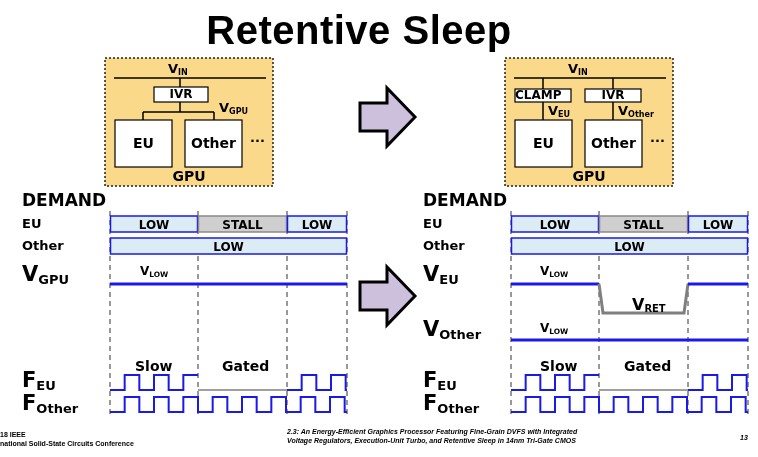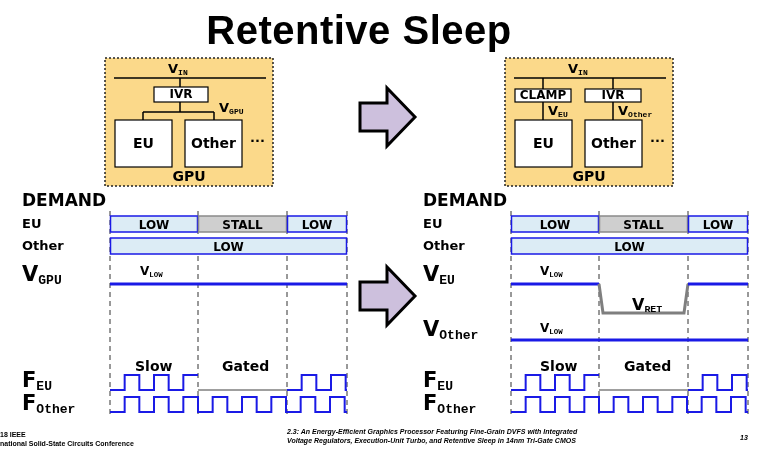--- a/index.html
+++ b/index.html
@@ -1,20 +1,20 @@
 <!DOCTYPE html>
 <html><head>
 <meta charset="utf-8">
 <style>
   html,body{margin:0;padding:0;background:#fff;}
   body{width:758px;height:457px;position:relative;overflow:hidden;font-family:"Liberation Sans",sans-serif;color:#000;}
   .abs{position:absolute;}
   .title{left:0;width:718px;top:8px;text-align:center;font-weight:bold;font-size:40px;letter-spacing:0.5px;font-family:"Liberation Sans",sans-serif;}
   .lbl{font-family:"DejaVu Sans",sans-serif;font-weight:bold;white-space:nowrap;}
-  .sub{font-size:0.62em;vertical-align:-0.25em;font-family:Liberation Mono, monospace;}
+  .sub{font-size:0.62em;vertical-align:-0.25em;}
   .footer{font-family:"Liberation Sans",sans-serif;font-weight:bold;font-style:italic;font-size:7px;line-height:9px;}
   .footer-left{font-style:normal;}
   svg text{font-family:"DejaVu Sans",sans-serif;font-weight:bold;}
 </style>
 </head>
 <body>
 
 <div class="abs title">Retentive Sleep</div>
 
 <svg class="abs" style="left:0;top:0" width="758" height="457">
@@ -93,21 +93,21 @@
 
 <div class="abs lbl" style="left:168px;top:61px;font-size:13px;"><span>V</span><span class="sub">IN</span></div>
 <div class="abs lbl" style="left:154px;top:87px;width:54px;text-align:center;font-size:12px;line-height:15px;">IVR</div>
 <div class="abs lbl" style="left:219px;top:100px;font-size:13px;"><span>V</span><span class="sub">GPU</span></div>
 <div class="abs lbl" style="left:115px;top:135px;width:57px;text-align:center;font-size:14px;">EU</div>
 <div class="abs lbl" style="left:185px;top:135px;width:57px;text-align:center;font-size:14px;">Other</div>
 <div class="abs lbl" style="left:250px;top:130px;font-size:13px;">...</div>
 <div class="abs lbl" style="left:105px;top:168px;width:168px;text-align:center;font-size:14px;">GPU</div>
 
 <div class="abs lbl" style="left:568px;top:61px;font-size:13px;"><span>V</span><span class="sub">IN</span></div>
-<div class="abs lbl" style="left:515px;top:88px;width:56px;text-align:center;font-size:12px;line-height:15px;border-radius:6px;">CLAMP</div>
+<div class="abs lbl" style="left:515px;top:88px;width:56px;text-align:left;font-size:12px;line-height:15px;border-radius:6px;">CLAMP</div>
 <div class="abs lbl" style="left:585px;top:88px;width:56px;text-align:center;font-size:12px;line-height:15px;">IVR</div>
 <div class="abs lbl" style="left:548px;top:103px;font-size:13px;"><span>V</span><span class="sub">EU</span></div>
 <div class="abs lbl" style="left:618px;top:103px;font-size:13px;"><span>V</span><span class="sub">Other</span></div>
 <div class="abs lbl" style="left:515px;top:135px;width:57px;text-align:center;font-size:14px;">EU</div>
 <div class="abs lbl" style="left:585px;top:135px;width:57px;text-align:center;font-size:14px;">Other</div>
 <div class="abs lbl" style="left:650px;top:130px;font-size:13px;">...</div>
 <div class="abs lbl" style="left:505px;top:168px;width:168px;text-align:center;font-size:14px;">GPU</div>
 
 <div class="abs lbl" style="left:22px;top:190px;font-size:17px;">DEMAND</div>
 <div class="abs lbl" style="left:22px;top:216px;font-size:13px;">EU</div>

